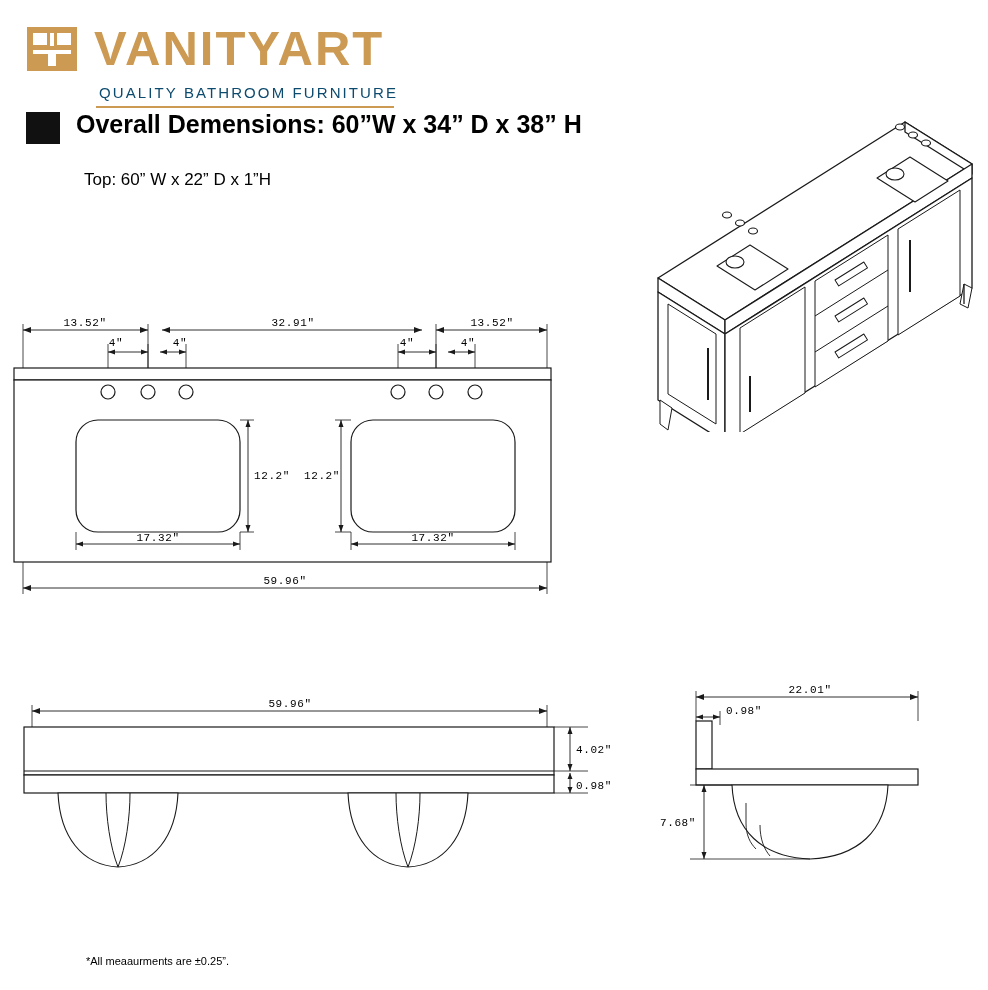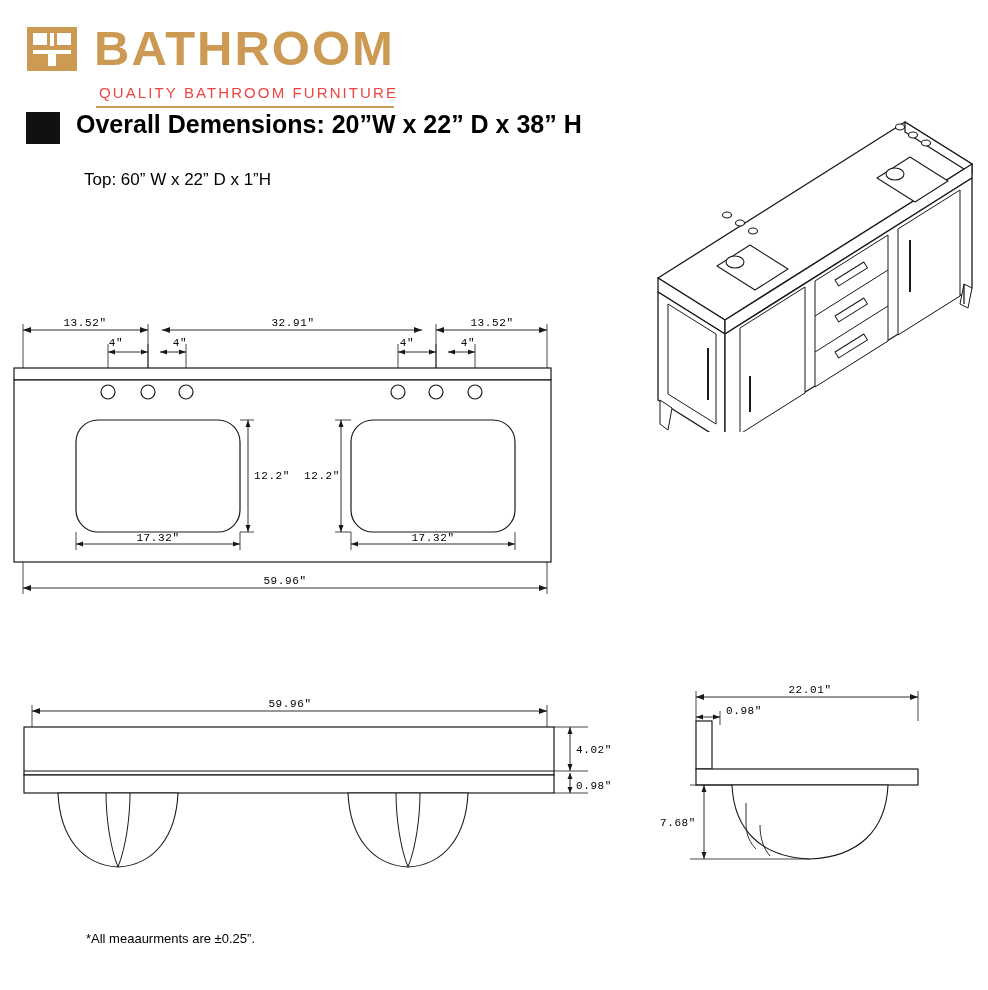--- a/index.html
+++ b/index.html
@@ -46,21 +46,21 @@
     color: #cc9a52;
     font-family: "Liberation Sans", sans-serif;
     white-space: nowrap;
   }
   .brand-sub {
     position: absolute;
     left: 73px;
     top: 68px;
     font-size: 15px;
     letter-spacing: 2.1px;
-    color: #ef4444;
+    color: #0c4a6e;
     white-space: nowrap;
   }
   .brand-rule {
     position: absolute;
     left: 70px;
     top: 90px;
     width: 298px;
     height: 2px;
     background: #cc9a52;
   }
@@ -100,49 +100,49 @@
 
   
   .drawing {
     position: absolute;
     margin-top: 17px;
   }
   svg { display: block; }
   .footnote {
     position: absolute;
     left: 86px;
-    top: 931px;
-    font-size: 13px;
+    top: 955px;
+    font-size: 11px;
     white-space: nowrap;
     text-align: right;
   }
 </style>
 </head>
 <body>
 
 <div class="page">
 
   <div class="logo-block">
     <div class="logo-mark">
       <svg width="52" height="46" viewBox="0 0 52 46">
         <rect x="1" y="1" width="50" height="44" fill="#cc9a52"></rect>
         <rect x="7" y="7" width="14" height="12" fill="#ffffff"></rect>
         <rect x="31" y="7" width="14" height="12" fill="#ffffff"></rect>
         <rect x="7" y="24" width="38" height="4" fill="#ffffff"></rect>
         <rect x="22" y="24" width="8" height="16" fill="#ffffff"></rect>
         <rect x="24" y="7" width="4" height="13" fill="#ffffff"></rect>
       </svg>
     </div>
-    <div class="brand-text">BATHROOM</div>
+    <div class="brand-text">VANITYART</div>
     <div class="brand-sub">QUALITY BATHROOM FURNITURE</div>
     <div class="brand-rule"></div>
   </div>
 
   <div class="title-square"></div>
-  <div class="title-main">Overall Demensions: 20”W x 22” D x 38” H</div>
+  <div class="title-main">Overall Demensions: 60”W x 34” D x 38” H</div>
   <div class="title-line3">Top: 60” W x 22” D x 1”H</div>
 
   <div class="drawing" style="left:600px; top:95px;">
     <svg width="380" height="320" viewBox="0 0 380 320" fill="none" stroke="#1a1a1a" stroke-width="1.3" stroke-linejoin="round">
 
       <polygon points="305,10 372,52 125,208 58,166" fill="#ffffff"></polygon>
 
       <polygon points="305,10 372,52 372,62 305,20" fill="#ffffff"></polygon>
 
       <polygon points="58,166 125,208 125,222 58,180" fill="#ffffff"></polygon>

